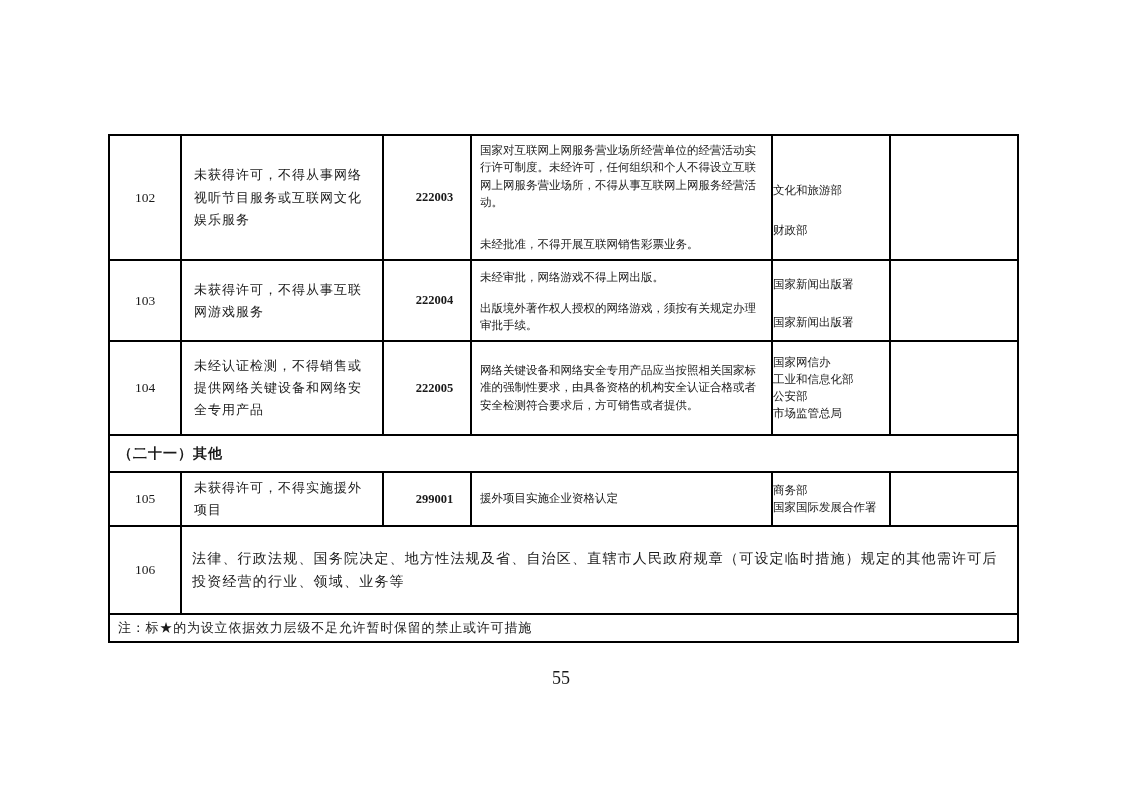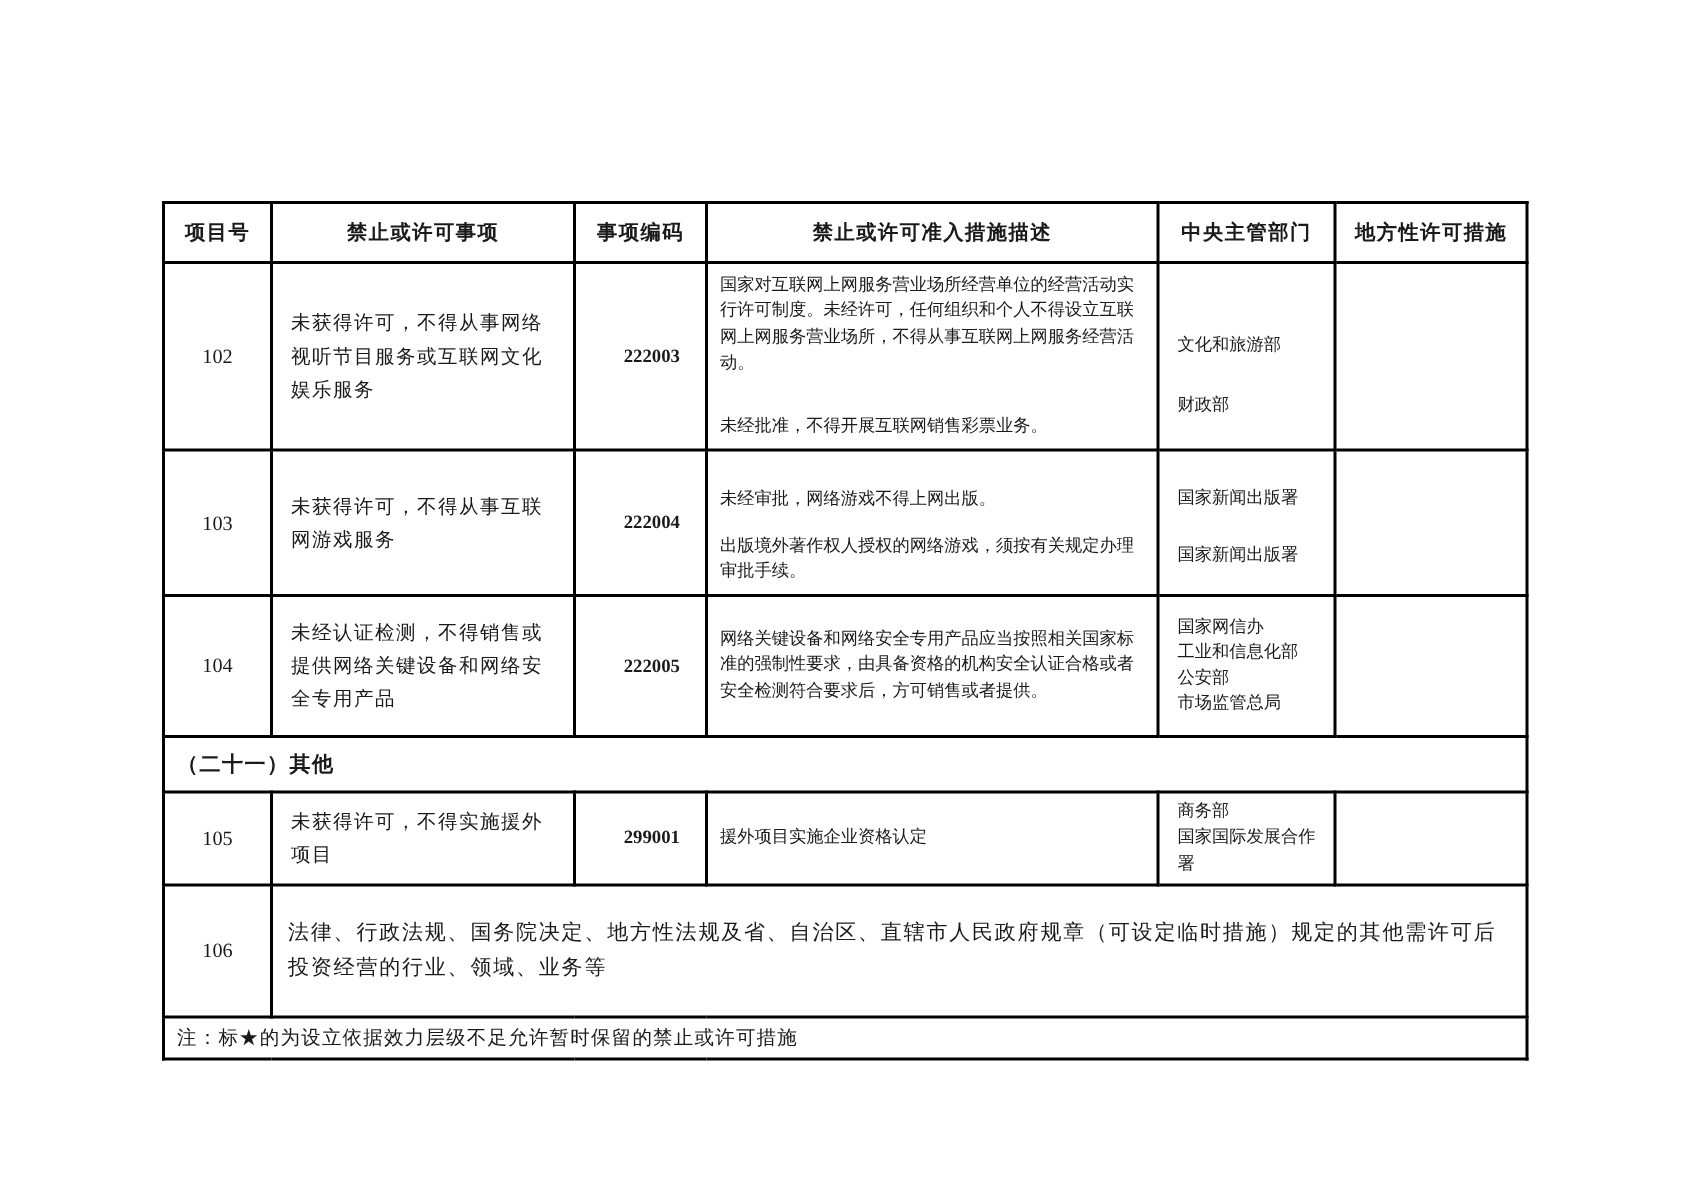--- a/index.html
+++ b/index.html
@@ -26,32 +26,32 @@
     font-size: 13.5px; font-weight: bold; text-align: center;
     letter-spacing: 1px; padding: 2px;
   }
   .c-id   { text-align: center; font-size: 13.5px; }
   .c-item { font-size: 13px; line-height: 1.7; letter-spacing: 1px;
             padding: 4px 12px; text-align: left; }
   .c-code { text-align: center; font-size: 12.5px; font-weight: bold; padding-left: 15px; }
   .c-desc { font-size: 11.5px; line-height: 1.5; padding: 6px 8px;
             text-align: left; vertical-align: top; }
   .c-desc.v-mid { vertical-align: middle; }
-  .c-dept { font-size: 11.5px; line-height: 1.5; padding: 4px 12px;
+  .c-dept { font-size: 11.5px; line-height: 1.5; padding: 4px 0;
             text-align: left; vertical-align: top; }
   .c-dept.v-mid { vertical-align: middle; margin-top: 24px; }
   .c-local { }
   .pre-line { white-space: pre-line; }
 
   
   .r102-desc-p2 { margin-top: 25px; }
   .r102-dept-p1 { margin-top: 26px; }
   .r102-dept-p2 { margin-top: 22px; }
   
-  .r103-desc-p1 { margin-top: 18px; }
+  .r103-desc-p1 { margin-top: 2px; }
   .r103-desc-p2 { margin-top: 13px; }
   .r103-dept-p1 { margin-top: 6px; }
   .r103-dept-p2 { margin-top: 21px; }
 
   .section-cell {
     font-size: 14px; font-weight: bold; letter-spacing: 1px;
     padding: 4px 8px; text-align: left;
   }
   .r106-cell {
     font-size: 14px; line-height: 1.65; letter-spacing: 1.2px;
@@ -75,28 +75,20 @@
     <colgroup>
       <col style="width:72px">
       <col style="width:202px">
       <col style="width:88px">
       <col style="width:301px">
       <col style="width:118px">
       <col style="width:128px">
     </colgroup>
 
     <tbody>
-        <tr style="height:40px">
-      <th class="h">项目号</th>
-      <th class="h">禁止或许可事项</th>
-      <th class="h">事项编码</th>
-      <th class="h">禁止或许可准入措施描述</th>
-      <th class="h">中央主管部门</th>
-      <th class="h">地方性许可措施</th>
-    </tr>
 
     <tr style="height:124px">
       <td class="c-id">102</td>
       <td class="c-item">未获得许可，不得从事网络视听节目服务或互联网文化娱乐服务</td>
       <td class="c-code">222003</td>
       <td class="c-desc">
         <div>国家对互联网上网服务营业场所经营单位的经营活动实行许可制度。未经许可，任何组织和个人不得设立互联网上网服务营业场所，不得从事互联网上网服务经营活动。</div>
         <div class="r102-desc-p2">未经批准，不得开展互联网销售彩票业务。</div>
       </td>
       <td class="c-dept">
@@ -159,13 +151,14 @@
       <td class="c-id">106</td>
       <td class="r106-cell" colspan="5">法律、行政法规、国务院决定、地方性法规及省、自治区、直辖市人民政府规章（可设定临时措施）规定的其他需许可后投资经营的行业、领域、业务等</td>
     </tr>
 
     <tr style="height:21px">
       <td class="note-cell" colspan="6">注：标★的为设立依据效力层级不足允许暂时保留的禁止或许可措施</td>
     </tr>
   </tbody>
     </table>
 
+  <div class="page-number">55</div>
 </div>
 
 </body></html>

